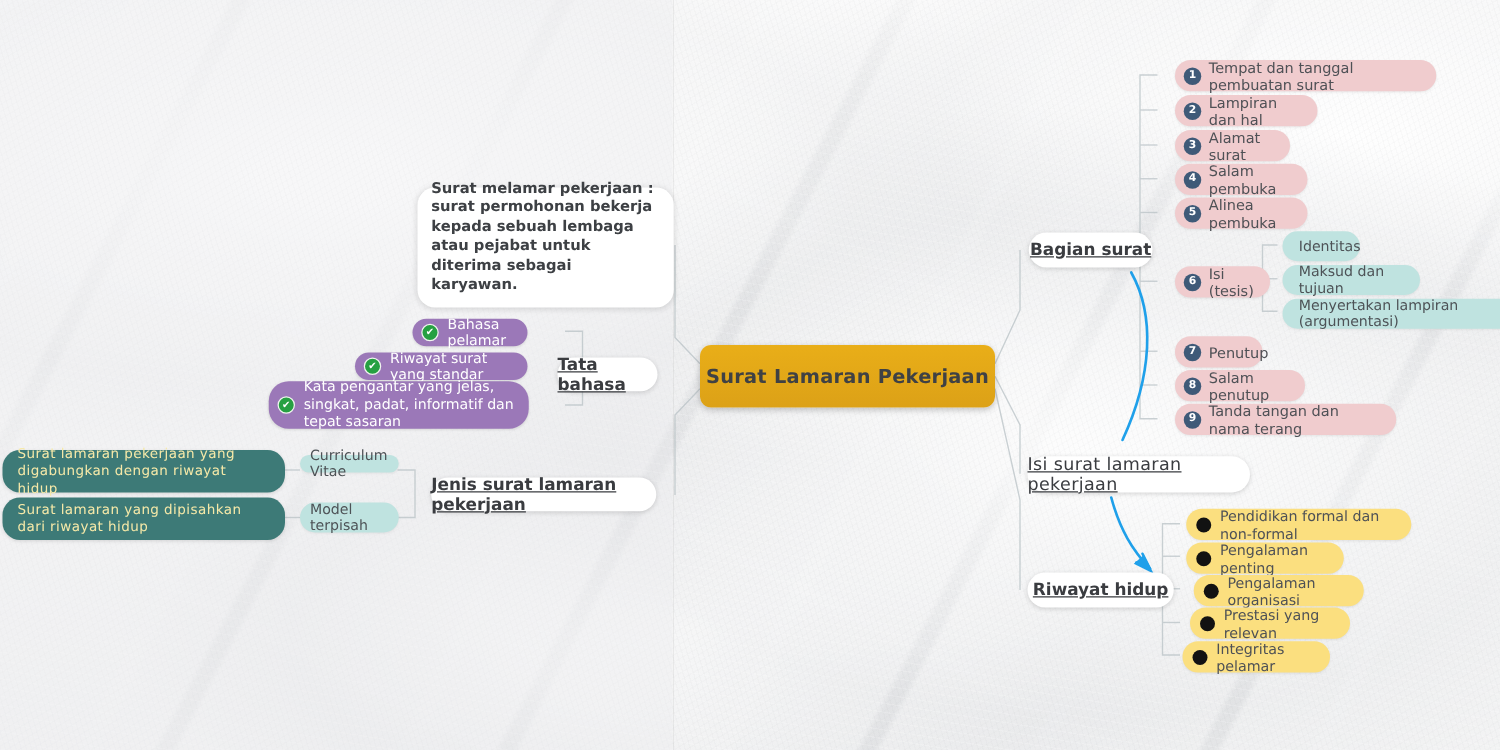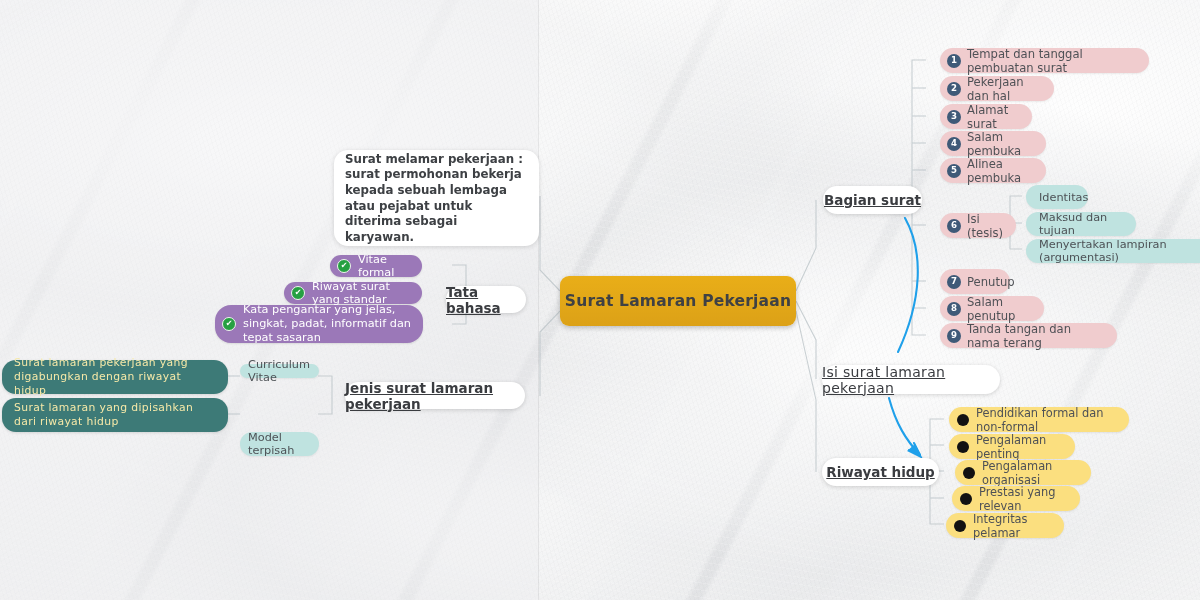--- a/index.html
+++ b/index.html
@@ -63,21 +63,21 @@
     justify-content:center;
     text-decoration:underline;
   }
   .wlabel.hand{font-weight:normal;font-size:14px;font-family:"DejaVu Sans","Liberation Sans",sans-serif;letter-spacing:.3px;}
 
   
   .defcard{
     left:334px;top:150px;width:205px;height:96px;
     background:#fff;border-radius:14px;
     box-shadow:0 1px 5px rgba(0,0,0,.14);
-    align-items:center;
+    align-items:flex-end;
     padding:11px 14px 10px 11px;
     color:#3d4044;font-size:11.8px;line-height:1.32;font-weight:600;
   }
 
   
   .pinkpill{
     background:#f0ccce;height:25px;border-radius:999px;
     padding:0 12px 0 7px;gap:6px;
     color:#4f5156;font-size:11.6px;
     box-shadow:0 1px 2px rgba(0,0,0,.07);
@@ -189,21 +189,21 @@
   </div>
 
   <div class="node wlabel" style="left:446px;top:286px;width:80px;height:27px;">
     <span>Tata bahasa</span>
   </div>
 
   <div class="node purpill" style="left:330px;top:255px;width:92px;height:22px;">
     <span class="checkdot">
         <span>✔</span>
       </span>
-    <span>Vitae formal</span>
+    <span>Bahasa pelamar</span>
   </div>
 
   <div class="node purpill" style="left:284px;top:282px;width:138px;height:22px;">
     <span class="checkdot">
         <span>✔</span>
       </span>
     <span>Riwayat surat yang standar</span>
   </div>
 
   <div class="node purpill" style="left:215px;top:305px;width:208px;height:38px;border-radius:16px;line-height:1.25;">
@@ -214,21 +214,21 @@
   </div>
 
   <div class="node wlabel" style="left:345px;top:382px;width:180px;height:27px;">
     <span>Jenis surat lamaran pekerjaan</span>
   </div>
 
   <div class="node mintpill" style="left:240px;top:364px;width:79px;height:14px;justify-content:center;padding:0 8px;">
     <span>Curriculum Vitae</span>
   </div>
 
-  <div class="node mintpill" style="left:240px;top:402px;width:79px;height:24px;justify-content:center;padding:0 8px;margin-top:30px;">
+  <div class="node mintpill" style="left:240px;top:402px;width:79px;height:24px;justify-content:center;padding:0 8px;">
     <span>Model terpisah</span>
   </div>
 
   <div class="node tealpill hand" style="left:2px;top:360px;width:226px;height:34px;">
     <span>Surat lamaran pekerjaan yang digabungkan dengan riwayat hidup</span>
   </div>
 
   <div class="node tealpill hand" style="left:2px;top:398px;width:226px;height:34px;">
     <span>Surat lamaran yang dipisahkan dari riwayat hidup</span>
   </div>
@@ -241,21 +241,21 @@
     <span class="numdot">
         <span>1</span>
       </span>
     <span>Tempat dan tanggal pembuatan surat</span>
   </div>
 
   <div class="node pinkpill" style="left:940px;top:76px;width:114px;">
     <span class="numdot">
         <span>2</span>
       </span>
-    <span>Pekerjaan dan hal</span>
+    <span>Lampiran dan hal</span>
   </div>
 
   <div class="node pinkpill" style="left:940px;top:104px;width:92px;">
     <span class="numdot">
         <span>3</span>
       </span>
     <span>Alamat surat</span>
   </div>
 
   <div class="node pinkpill" style="left:940px;top:131px;width:106px;">

